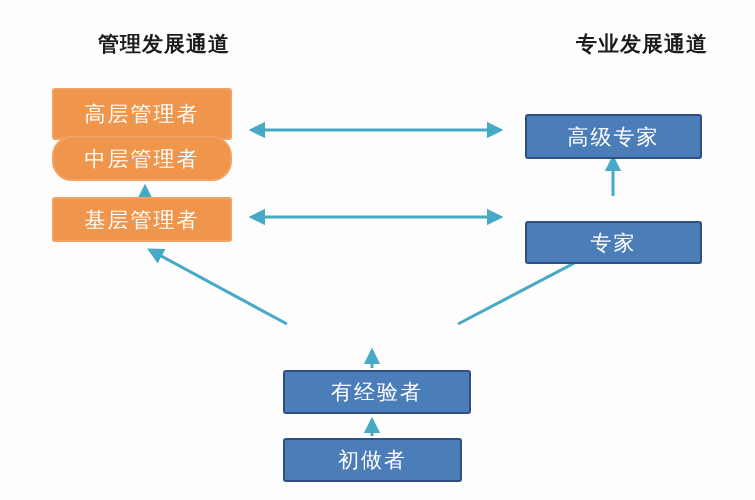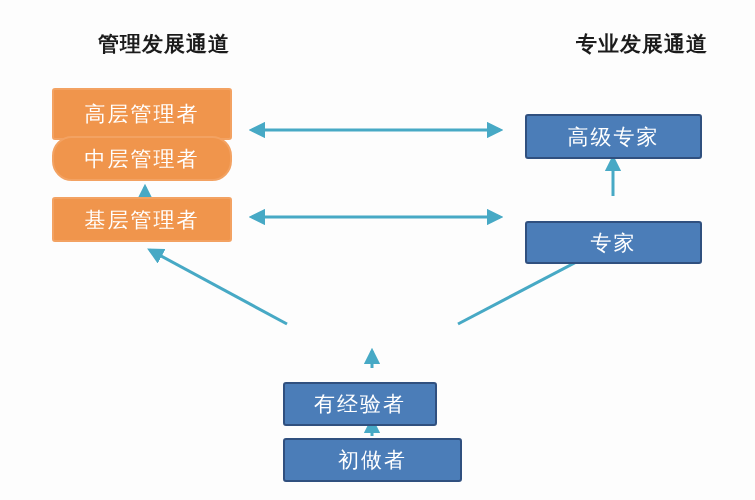--- a/index.html
+++ b/index.html
@@ -51,21 +51,21 @@
   .node.prof {
     background: var(--c-professional-fill);
     border: 2px solid var(--c-professional-border);
   }
   .b-senior-manager    { left: 52px;  top: 76px;  width: 180px; height: 52px; margin-top: 12px; }
   .b-middle-manager    { left: 52px;  top: 136px; width: 180px; height: 45px; border-radius: 20px; }
   .b-frontline-manager { left: 52px;  top: 197px; width: 180px; height: 45px; }
   .b-senior-expert     { left: 525px; top: 114px; width: 177px; height: 45px; }
   .b-expert            { left: 525px; top: 197px; width: 177px; height: 43px; margin-top: 24px; }
   .b-backbone          { left: 283px; top: 300px; width: 179px; height: 45px; }
-  .b-experienced       { left: 283px; top: 382px; width: 154px; height: 44px; }
+  .b-experienced       { left: 283px; top: 370px; width: 188px; height: 44px; }
   .b-beginner          { left: 283px; top: 438px; width: 179px; height: 44px; }
   .arrow-layer {
     position: absolute;
     left: 0; top: 0;
     width: 755px; height: 500px;
     pointer-events: none;
   }
   .arrow-line {
     stroke: var(--c-arrow);
     stroke-width: 3;

